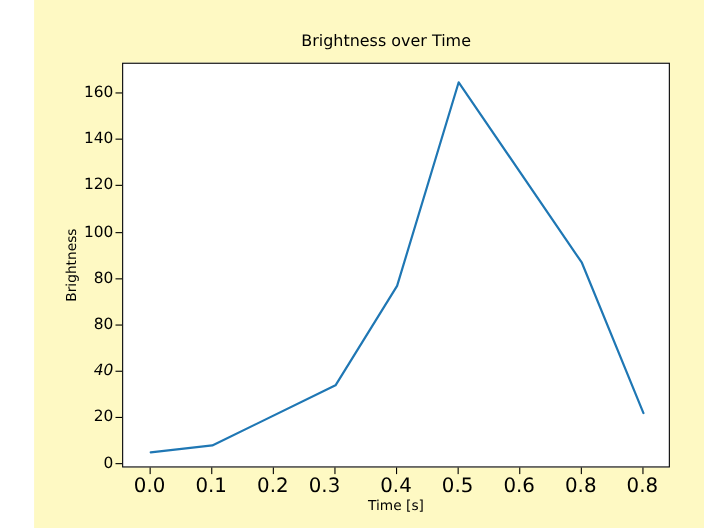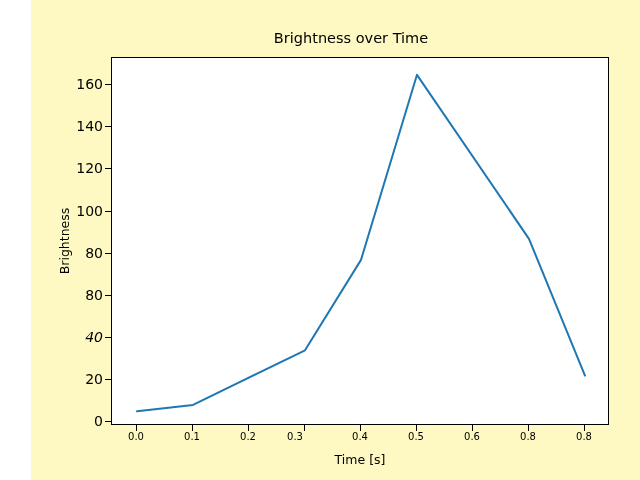--- a/index.html
+++ b/index.html
@@ -82,21 +82,21 @@
   #xtick-labels {
     position: absolute;
     left: 80px;
     top: 431px;
     width: 498px;
     height: 20px;
   }
   .tick-label-x {
     position: absolute;
     top: 0;
-    font-size: 10px;
+    font-size: 18px;
     color: #000000;
     white-space: nowrap;
     transform: translateX(-50%);
   }
   #xtick-marks {
     position: absolute;
     left: 80px;
     top: 425px;
     width: 498px;
     height: 6px;

